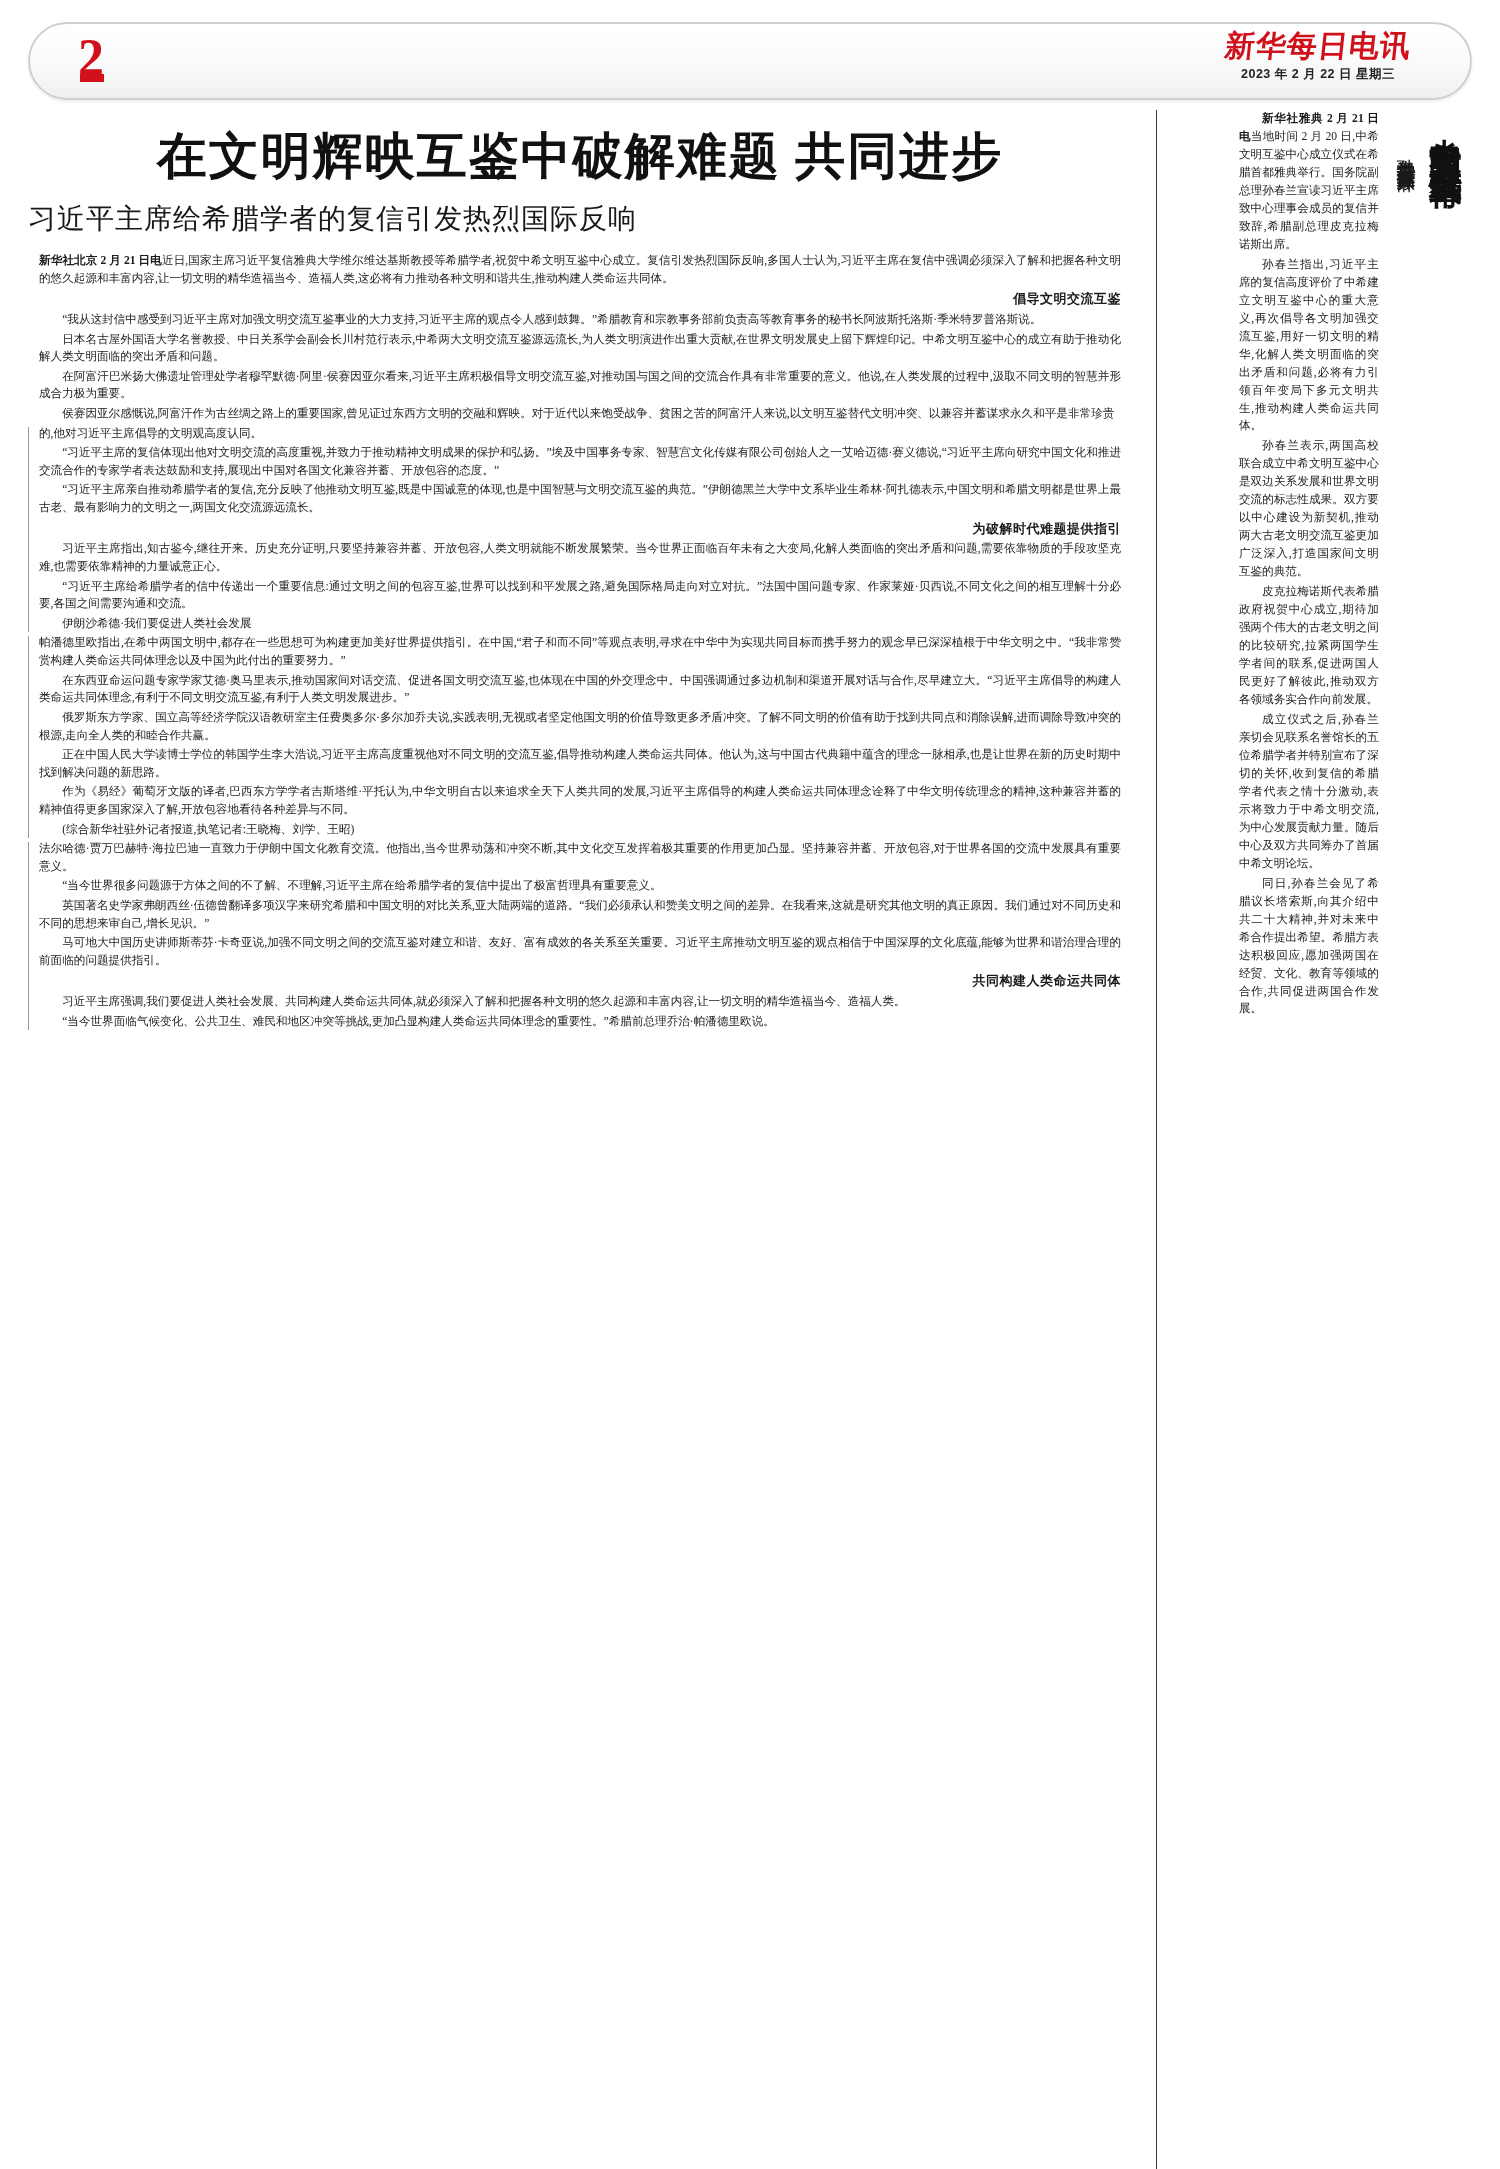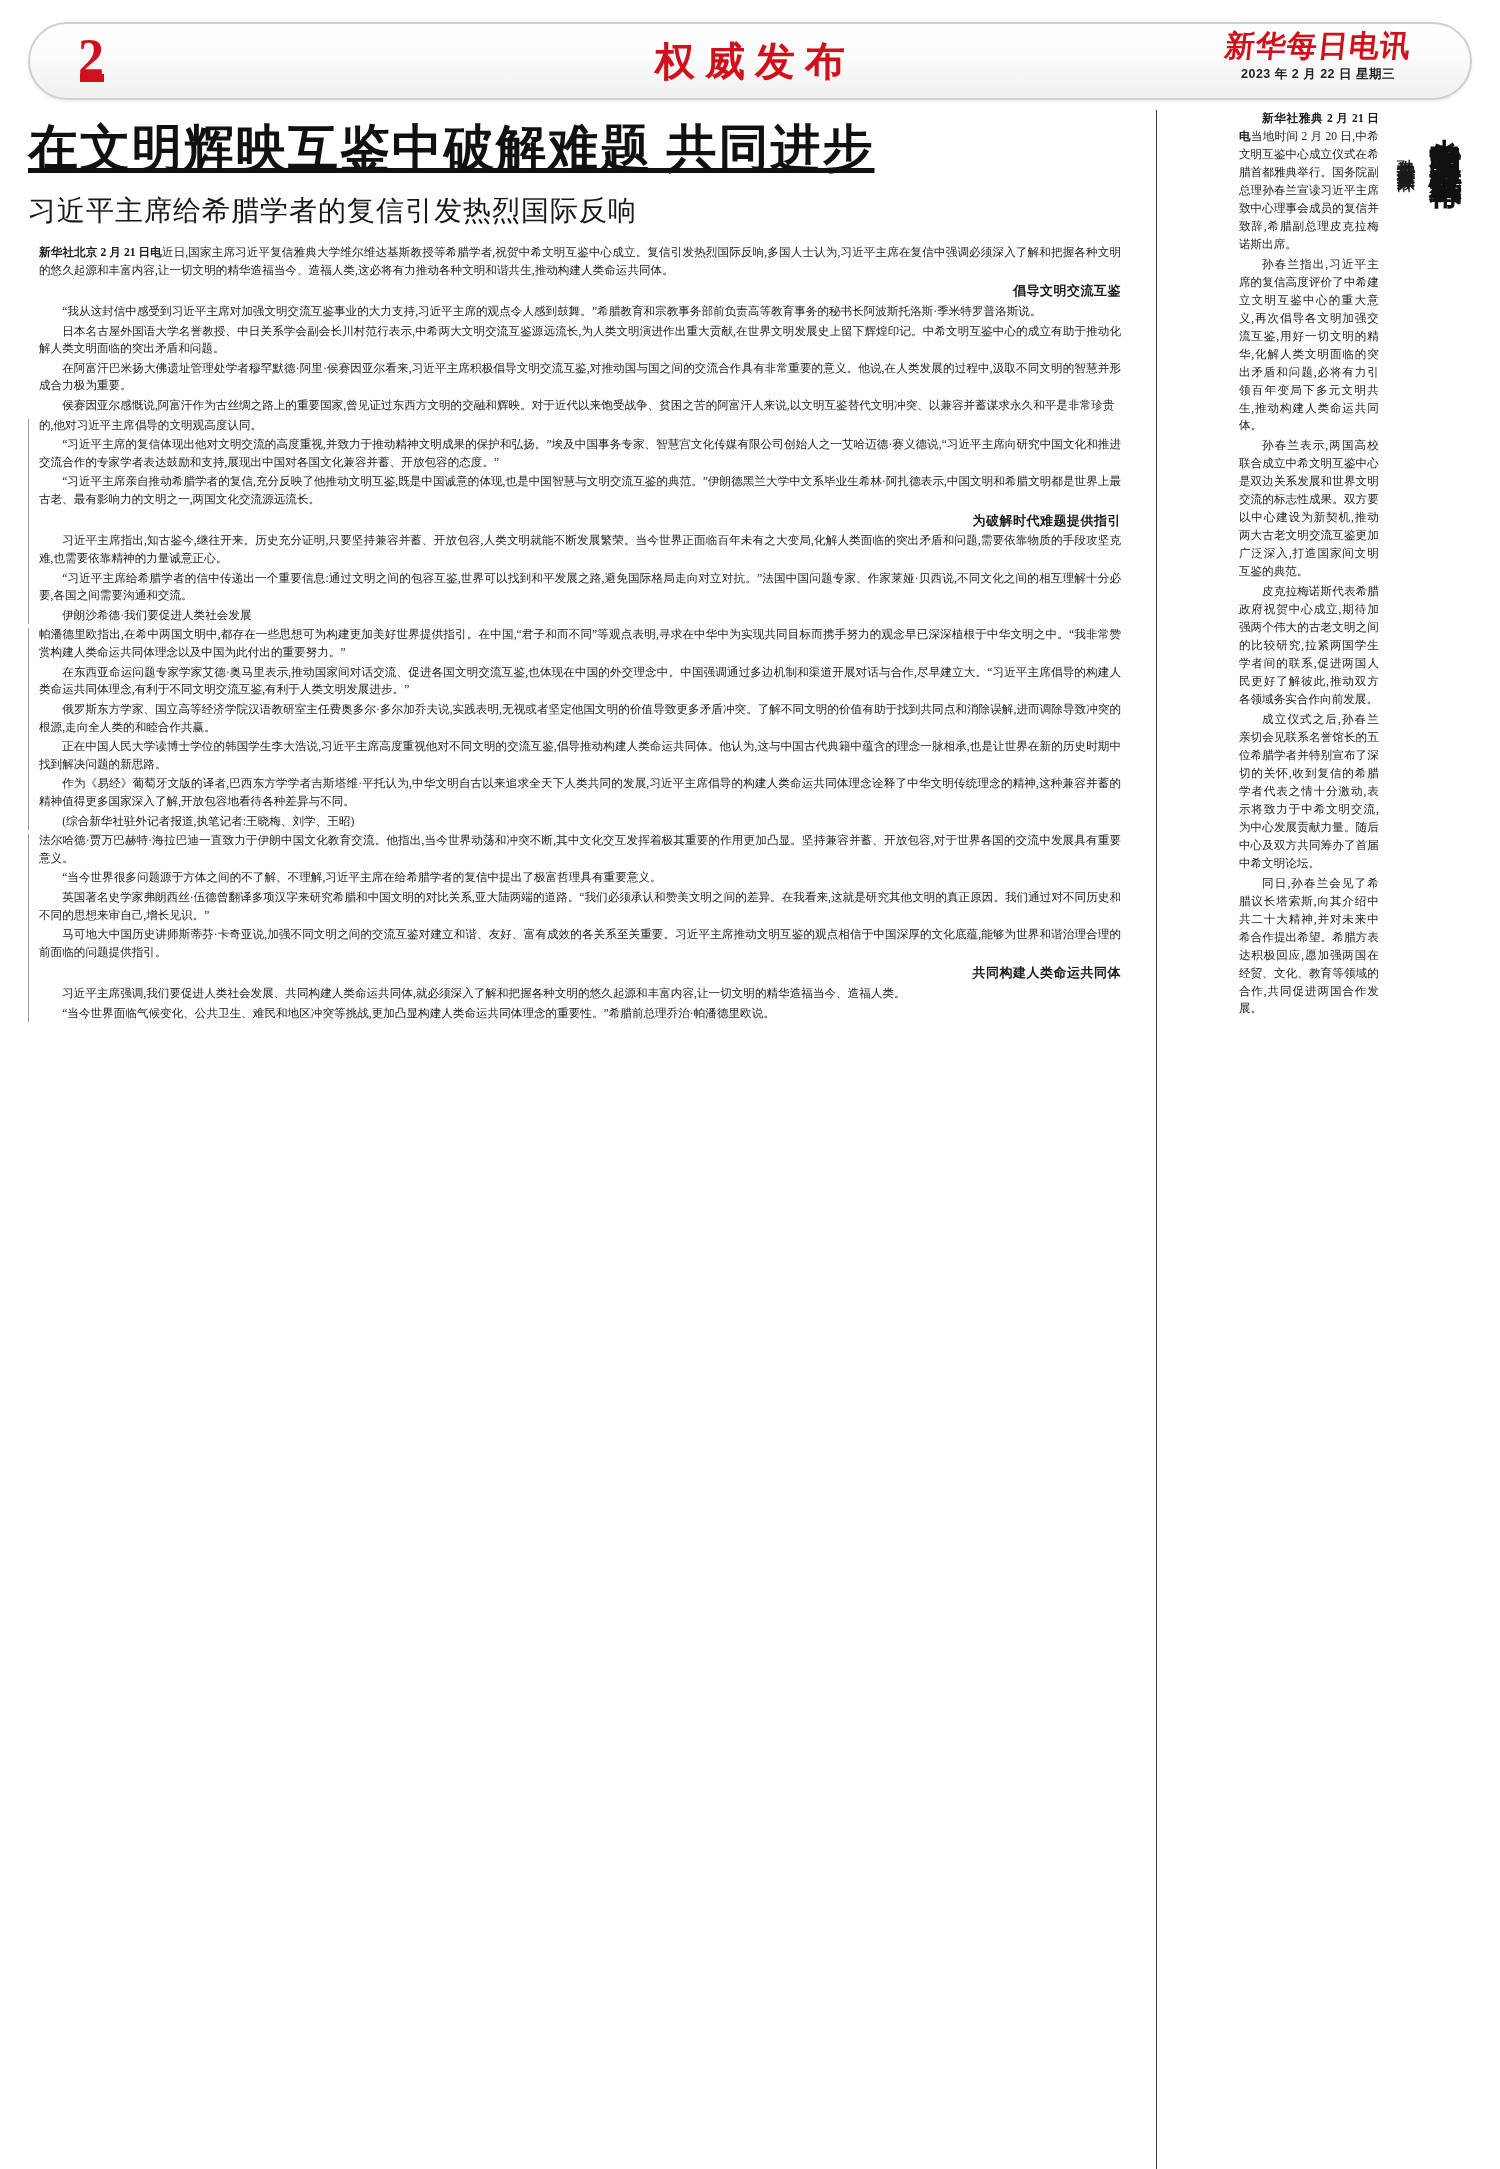--- a/index.html
+++ b/index.html
@@ -62,24 +62,24 @@
   .body-wrap { position:relative; margin: 10px 28px 0 28px; }
 
   
   .top-region { display:flex; align-items:stretch; }
   .top-left { width: 1118px; position:relative; padding-right:14px;}
   .vdivider { width:1px; background:#3a3a3a; margin:0 10px; }
   .top-right { width: 300px; position:relative; }
 
   
   h1.main-head {
-    margin: 10px 0 0 0; text-align:left;
+    margin: 18px 0 0 0; text-align:center;
     font-family:"Liberation Serif", serif;
     font-weight: 700; font-size: 50px; letter-spacing: 2px;
-    color:#111; line-height:1.12;text-decoration:underline;
+    color:#111; line-height:1.12;
   }
   h2.sub-head {
     margin: 16px 0 14px 0; 
     font-family:"Liberation Sans", sans-serif;
     font-weight: 400; font-size: 28px; letter-spacing: 1px; color:#181818;
   }
 
   
   .cols4 { display:flex; gap:0;flex-direction:column; }
   .col {
@@ -121,21 +121,20 @@
   }
   .vbody p { margin:0 0 2px 0; text-indent:2em; }
 </style>
 </head>
 <body>
 
 <div class="page">
 
   <div class="masthead">
     <div class="page-num">2</div>
-    <div class="masthead-title">权威发布</div>
     <div class="brand">
       <div class="brand-name">新华每日电讯</div>
       <div class="brand-date">2023 年 2 月 22 日 星期三</div>
     </div>
   </div>
 
   <div class="body-wrap">
 
     <div class="top-region">
 

